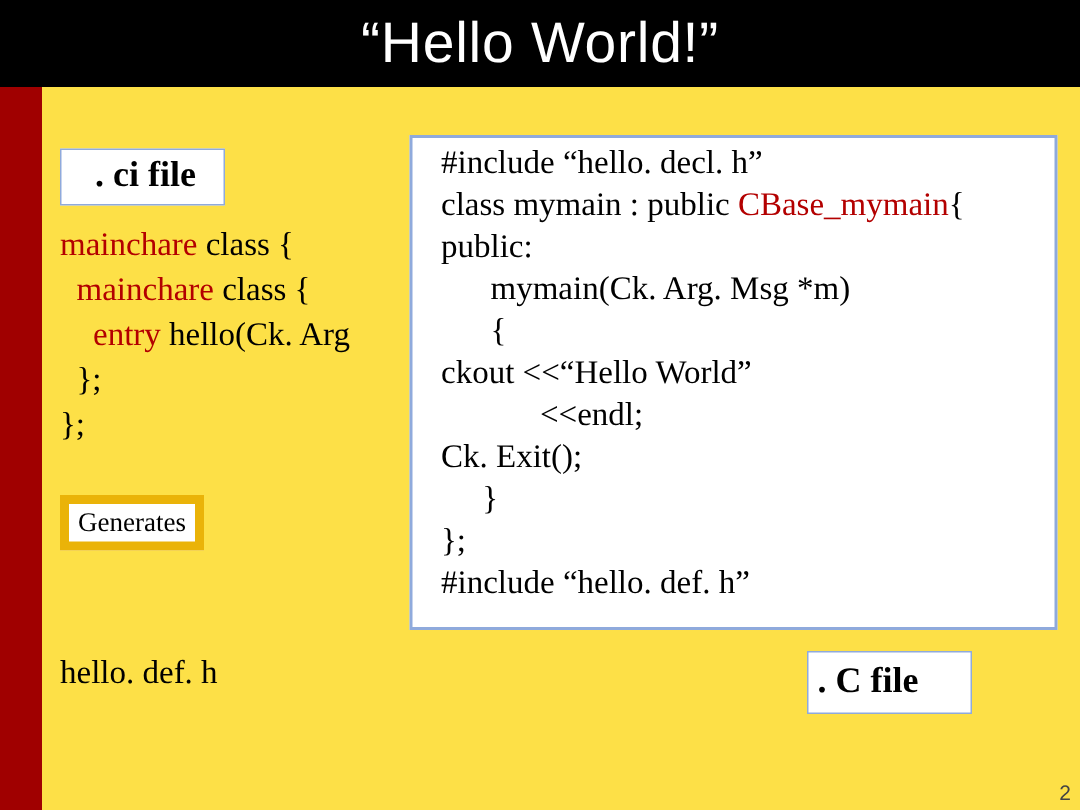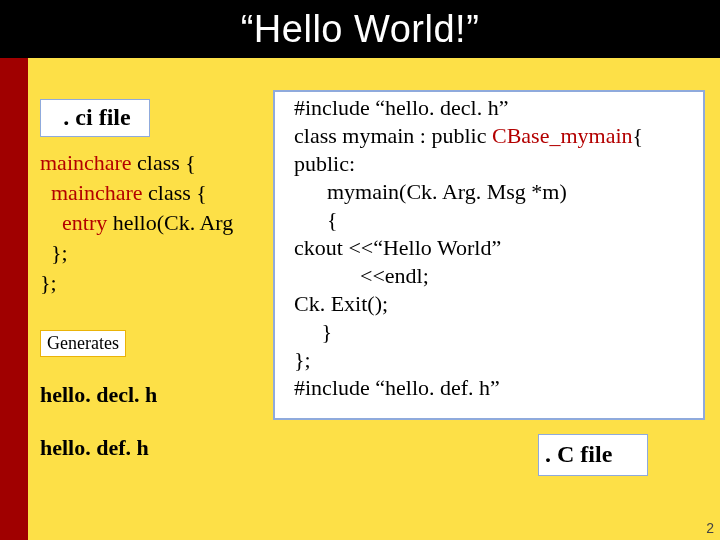--- a/index.html
+++ b/index.html
@@ -62,38 +62,38 @@
     top: 148px;
     font-size: 22px;
     line-height: 30px;
     white-space: pre;
   }
   .kw { color: #b30000; }
   .generates-box {
     position: absolute;
     left: 40px;
     top: 330px;
-    border: 1px solid #eab308;
+    border: 6px solid #eab308;
     background: #fff;
     padding: 2px 6px;
     font-size: 18px;
   }
   .hdeclh {
     position: absolute;
     left: 40px;
     top: 382px;
     font-size: 22px;
     font-weight: bold;
   }
   .hdefh {
     position: absolute;
     left: 40px;
     top: 435px;
     font-size: 22px;
-    font-weight: bold;
+    font-weight: normal;
   }
   .c-box {
     position: absolute;
     left: 273px;
     top: 90px;
     width: 432px;
     height: 330px;
     border: 2px solid #8faadc;
     background: #fff;
     padding: 2px 6px 2px 19px;
@@ -144,21 +144,20 @@
   <div class="ci-code"><span class="kw">mainchare</span><span> class {</span>
 <span class="kw">  mainchare</span><span> class {</span>
 <span class="kw">    entry</span><span> hello(Ck. Arg</span>
 <span>  };</span>
 <span>};</span></div>
 
   <div class="generates-box">
     <span>Generates</span>
   </div>
 
-  <div class="hdeclh">hello. decl. h</div>
   <div class="hdefh">hello. def. h</div>
 
   <div class="c-box"><span>#include “hello. decl. h”</span>
 <span>class mymain : public </span><span class="kw">CBase_mymain</span><span>{</span>
 <span>public:</span>
 <span>      mymain(Ck. Arg. Msg *m)</span>
 <span>      {</span>
 <span>ckout &lt;&lt;“Hello World”</span>
 <span>            &lt;&lt;endl;</span>
 <span>Ck. Exit();</span>

